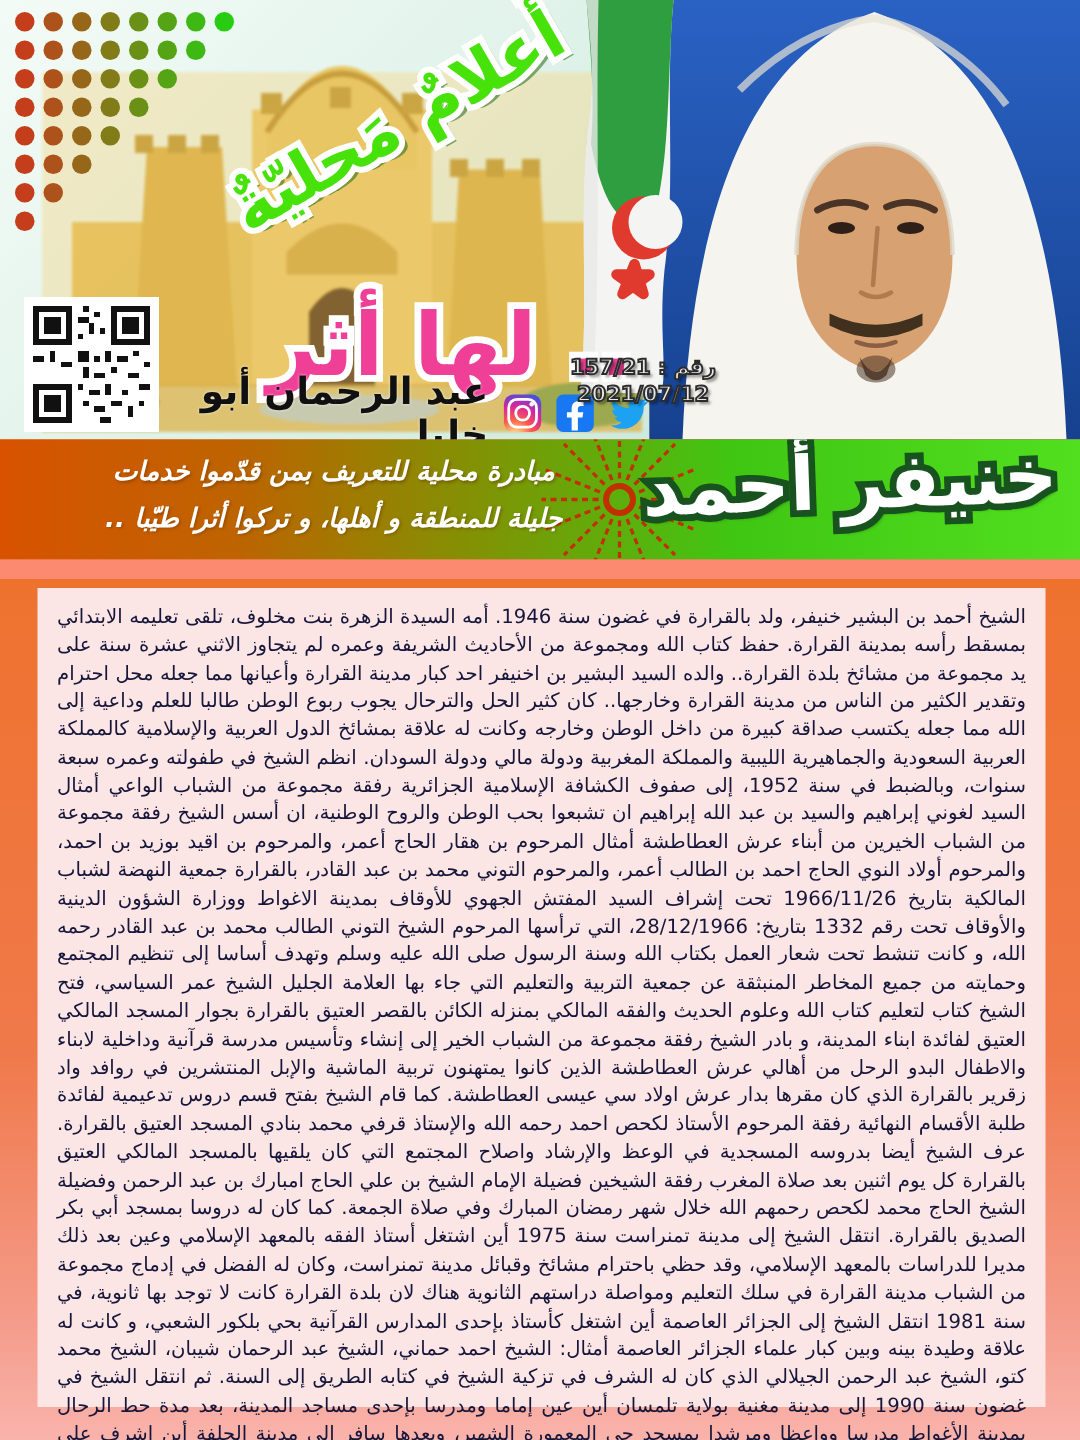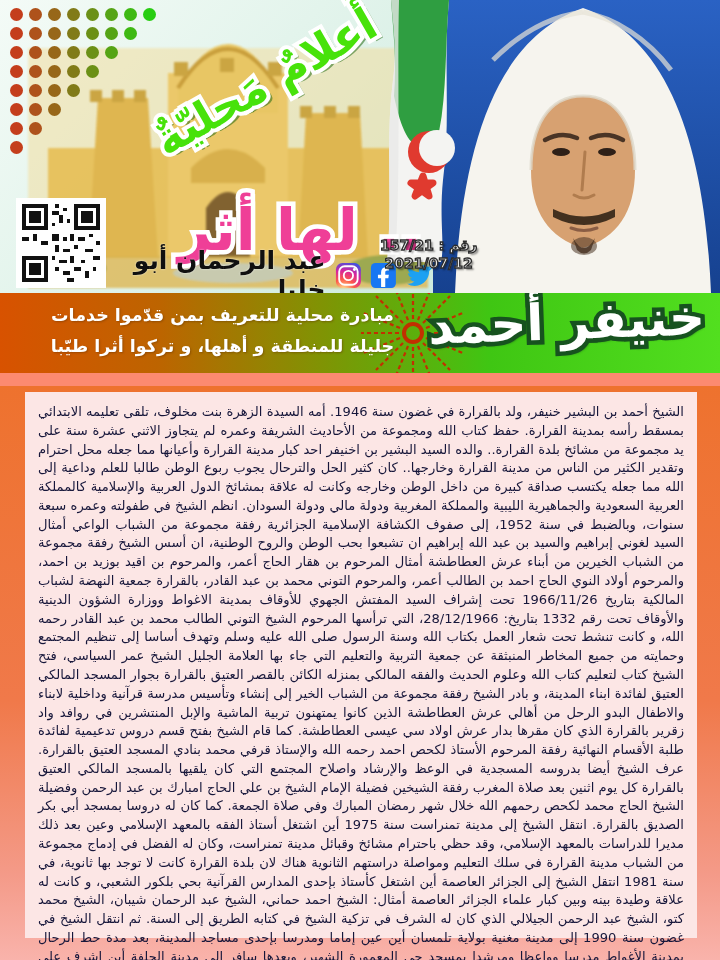--- a/index.html
+++ b/index.html
@@ -41,21 +41,21 @@
 
   .issue{position:absolute;left:380px;top:237px;z-index:7;direction:rtl;text-align:center;
          font-weight:bold;font-size:14px;line-height:1.25;color:#e9e9e9;
          -webkit-text-stroke:1.3px #2c2c2c;text-shadow:2px 2px 2px rgba(0,0,0,.45);}
 
   
   .banner{position:absolute;left:0;top:293px;width:720px;height:80px;overflow:hidden;
           background:linear-gradient(90deg,#d85200 0%,#bd6400 22%,#7f9404 45%,#3fc613 68%,#52df1f 100%);}
   .banner-motto{position:absolute;left:50px;top:7px;width:345px;direction:rtl;text-align:center;
                 color:#fff;font-weight:bold;font-size:17.5px;line-height:1.75;
-                text-shadow:1px 1px 2px rgba(100,50,0,.45);}
+                text-shadow:1px 1px 2px rgba(100,50,0,.45);font-style:italic;}
   .starburst{position:absolute;left:348px;top:-14px;}
   .banner-name{left:428px;top:0px;font-size:50px;transform:rotate(-2deg);z-index:5;}
   .banner-name .stroke{-webkit-text-stroke:9px #17521f;color:#17521f;
                        text-shadow:3px 4px 2px rgba(18,66,24,.55);}
   .banner-name .fill{color:#ffffff;}
 
   .strip{position:absolute;left:0;top:373px;width:720px;height:13px;background:#fc8a71;}
 
   
   .body-section{position:absolute;left:0;top:386px;width:720px;height:574px;

